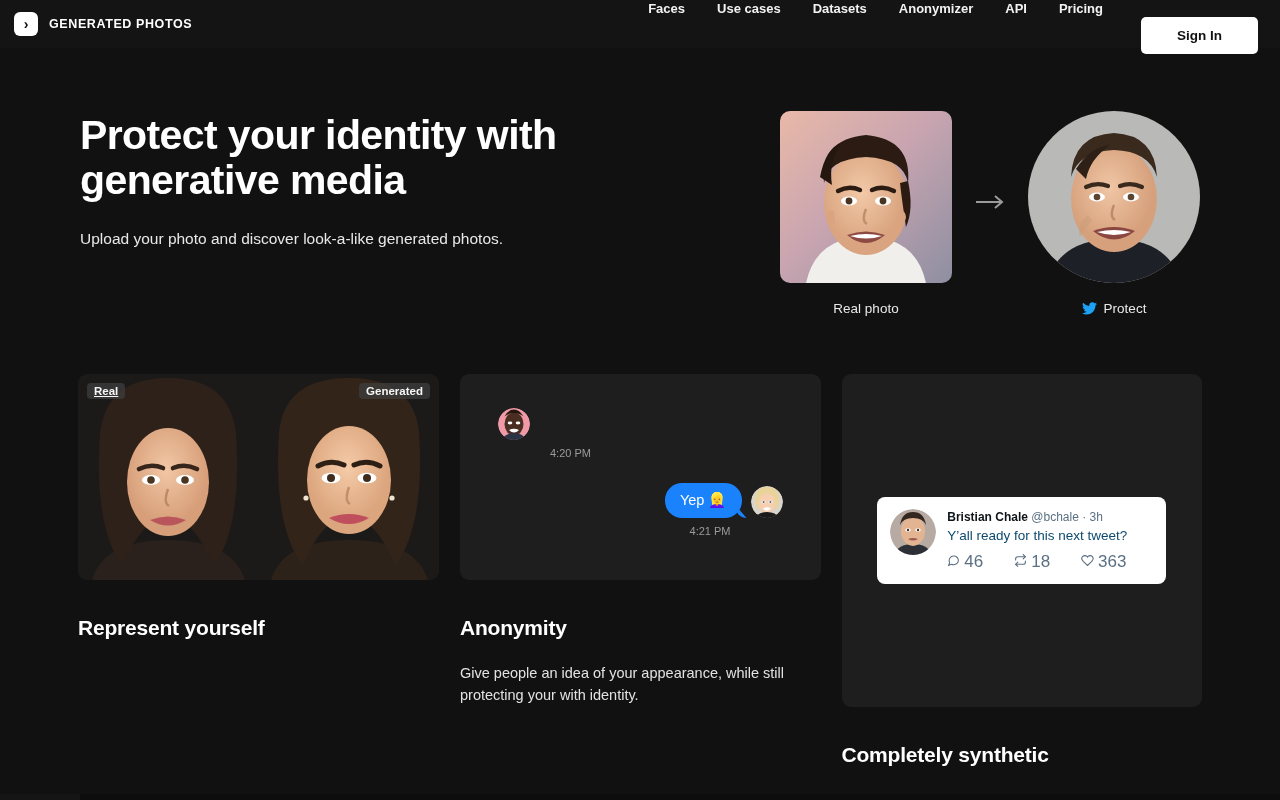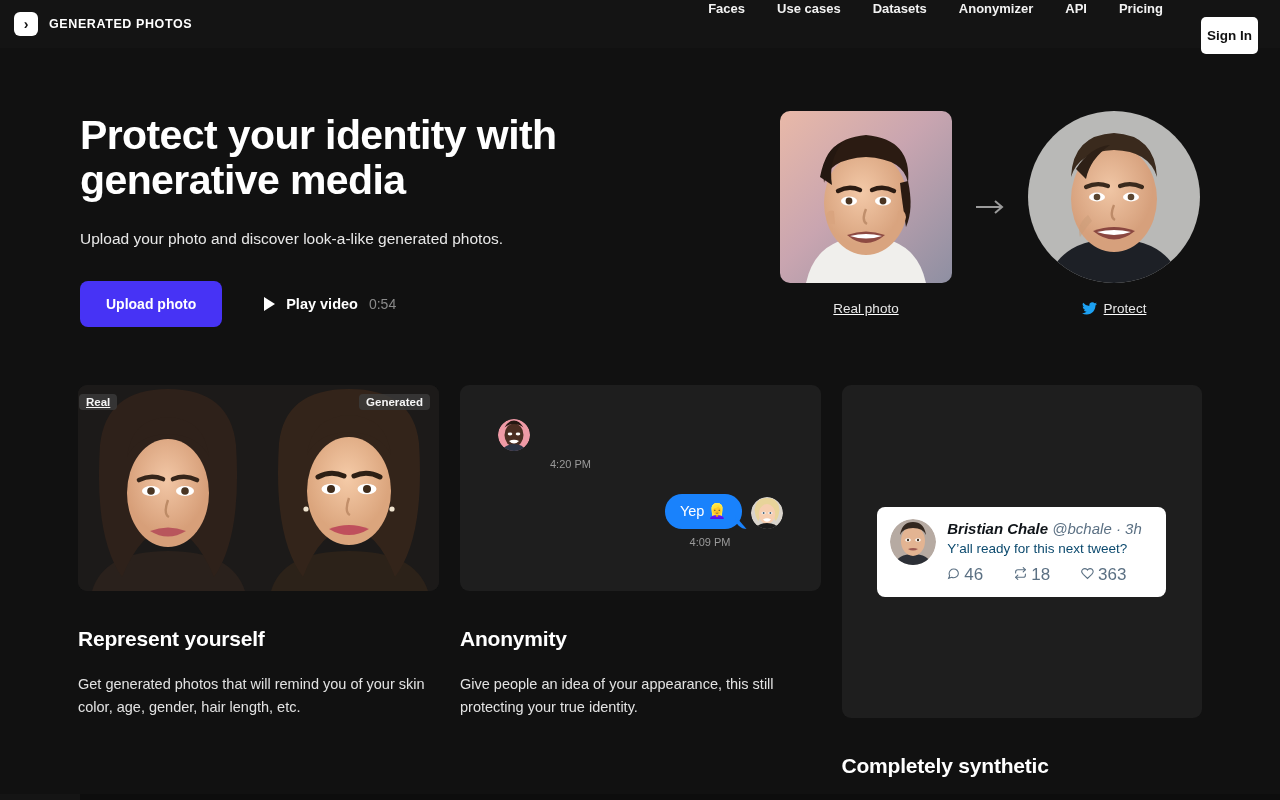--- a/index.html
+++ b/index.html
@@ -41,21 +41,21 @@
     cursor: pointer;
     white-space: nowrap;
   }
   .signin-btn {
     margin-left: 20px;
     background: #ffffff;
     color: #111111;
     font-size: 13.5px; font-weight: bold;
     border: none;
     border-radius: 5px;
-    padding: 11px 6px;
+    padding: 11px 36px;
     cursor: pointer;
     font-family: "Liberation Sans", sans-serif;
     margin-top: 22px;
   }
 
   
   .hero {
     display: flex;
     padding: 60px 80px 0 80px;
   }
@@ -105,21 +105,20 @@
   .play-label { font-size: 14.5px; font-weight: bold; color: #ffffff; }
   .play-time { font-size: 14px; color: #8a8a8a; }
 
   
   .hero-right {
     margin-left: auto;
     display: flex;
     align-items: flex-start;
     gap: 8px;
     padding-top: 3px;
-    text-decoration: underline;
   }
   .hero-fig { display: flex; flex-direction: column; align-items: center; }
   .photo-square {
     width: 172px; height: 172px;
     border-radius: 10px;
     overflow: hidden;
     position: relative;
   }
   .photo-circle {
     width: 172px; height: 172px;
@@ -173,21 +172,21 @@
   .badge {
     position: absolute;
     top: 9px;
     font-size: 11.5px;
     font-weight: bold;
     color: #f5f5f5;
     background: rgba(60,60,60,0.78);
     border-radius: 4px;
     padding: 2px 7px;
   }
-  .badge-real { left: 1px; text-decoration: underline; }
+  .badge-real { left: 9px; text-decoration: underline; }
   .badge-gen { right: 9px; }
   .split-faces { display: flex; height: 100%; background: #1a1a1a; }
   .split-faces > div { width: 50%; height: 100%; position: relative; overflow: hidden; }
 
   
   .chat-card { padding: 34px 38px; }
   .chat-row { display: flex; align-items: flex-end; gap: 9px; }
   .chat-avatar {
     width: 32px; height: 32px; border-radius: 50%;
     overflow: hidden; flex: none; position: relative;
@@ -243,21 +242,21 @@
     padding: 12px 13px;
     display: flex;
     gap: 11px;
     color: #0f1419;
   }
   .tweet-avatar {
     width: 46px; height: 46px; border-radius: 50%;
     overflow: hidden; flex: none; position: relative;
   }
   .tweet-body { flex: 1; min-width: 0; padding-top: 1px; }
-  .tweet-head { font-size: 15px; line-height: 1.2; font-style: italic; }
+  .tweet-head { font-size: 12px; line-height: 1.2; }
   .tweet-name { font-weight: bold; color: #0f1419; }
   .tweet-handle { color: #5b7083; }
   .tweet-text { font-size: 13.5px; margin-top: 3px; color: #0c4a6e; }
   .tweet-actions {
     display: flex; gap: 31px; margin-top: 9px;
     color: #5b7083; font-size: 17px;
     align-items: center;
   }
   .tw-act { display: flex; align-items: center; gap: 4px; }
 
@@ -291,28 +290,20 @@
     <span class="nav-item">API</span>
     <span class="nav-item">Pricing</span>
     <button class="signin-btn">Sign In</button>
   </nav>
 </div>
 
 <section class="hero">
   <div class="hero-left">
     <h1 class="hero-title">Protect your identity with generative media</h1>
     <p class="hero-sub">Upload your photo and discover look-a-like generated photos.</p>
-    <div class="hero-actions">
-      <button class="upload-btn">Upload photo</button>
-      <div class="play-video">
-        <span class="play-tri"></span>
-        <span class="play-label">Play video</span>
-        <span class="play-time">0:54</span>
-      </div>
-    </div>
   </div>
 
   <div class="hero-right">
     <div class="hero-fig">
       <div class="photo-square">
         <svg viewBox="0 0 172 172" width="172" height="172" aria-hidden="true">
           <defs>
             <linearGradient id="bgA" x1="0" y1="0" x2="1" y2="1">
               <stop offset="0%" stop-color="#e9b9a8"></stop>
                 <stop offset="45%" stop-color="#c9a5b0"></stop>
@@ -443,21 +434,20 @@
             <path d="M70 144 q20 -8 40 0 q-20 12 -40 0z" fill="#bf4f5c"></path>
             <circle cx="47" cy="124" r="2.6" fill="#efe3cf"></circle>
             <circle cx="133" cy="124" r="2.6" fill="#efe3cf"></circle>
           </svg>
         </div>
       </div>
       <span class="badge badge-real">Real</span>
       <span class="badge badge-gen">Generated</span>
     </div>
     <h3 class="feature-title">Represent yourself</h3>
-    <p class="feature-desc">Get generated photos that will remind you of your skin color, age, gender, hair length, etc.</p>
   </div>
 
   <div class="feature">
     <div class="feature-media chat-card">
       <div class="chat-left">
         <div class="chat-row">
           <div class="chat-avatar">
             <svg viewBox="0 0 32 32" width="32" height="32" aria-hidden="true">
               <circle cx="16" cy="16" r="16" fill="#ef9aa6"></circle>
               <ellipse cx="16" cy="16" rx="9.5" ry="11.5" fill="#4a2d22"></ellipse>
@@ -482,25 +472,25 @@
               <ellipse cx="16" cy="17" rx="8.2" ry="10" fill="#f6ceb0"></ellipse>
               <ellipse cx="12.6" cy="16" rx="2.1" ry="1.3" fill="#fff"></ellipse>
               <ellipse cx="19.4" cy="16" rx="2.1" ry="1.3" fill="#fff"></ellipse>
               <circle cx="12.6" cy="16" r="1" fill="#4a6070"></circle>
                 <circle cx="19.4" cy="16" r="1" fill="#4a6070"></circle>
               <path d="M12 22.5 q4 -2.5 8 0 q-4 4.5 -8 0z" fill="#fff"></path>
               <path d="M4 32 q3 -6 12 -6 q9 0 12 6z" fill="#1b1b1b"></path>
             </svg>
           </div>
         </div>
-        <div class="chat-time chat-right-time">4:09 PM</div>
+        <div class="chat-time chat-right-time">4:21 PM</div>
       </div>
     </div>
     <h3 class="feature-title">Anonymity</h3>
-    <p class="feature-desc">Give people an idea of your appearance, this still protecting your true identity.</p>
+    <p class="feature-desc">Give people an idea of your appearance, while still protecting your with identity.</p>
   </div>
 
   <div class="feature">
     <div class="feature-media tweet-card">
       <div class="tweet">
         <div class="tweet-avatar">
           <svg viewBox="0 0 46 46" width="46" height="46" aria-hidden="true">
             <circle cx="23" cy="23" r="23" fill="#b6aaa2"></circle>
             <path d="M4 46 q4 -11 19 -11 q15 0 19 11z" fill="#2c2f36"></path>
             <ellipse cx="23" cy="22" rx="12" ry="15" fill="#e3b492"></ellipse>

